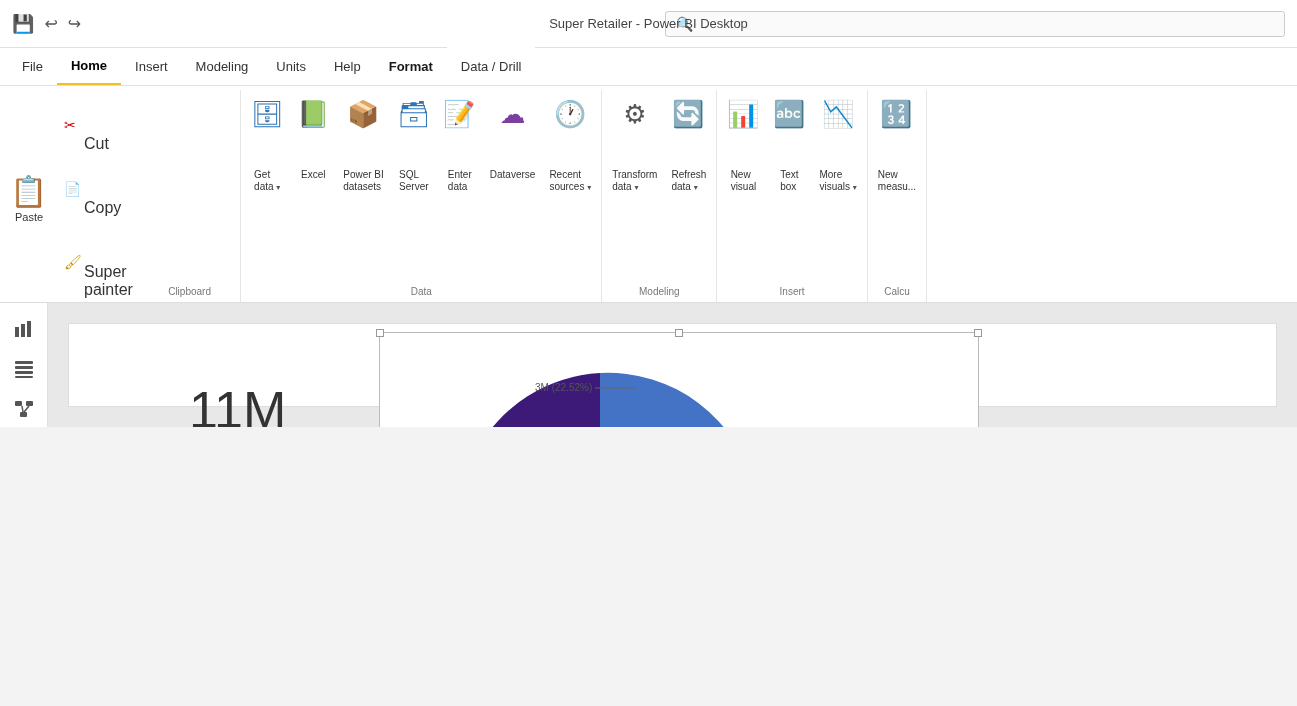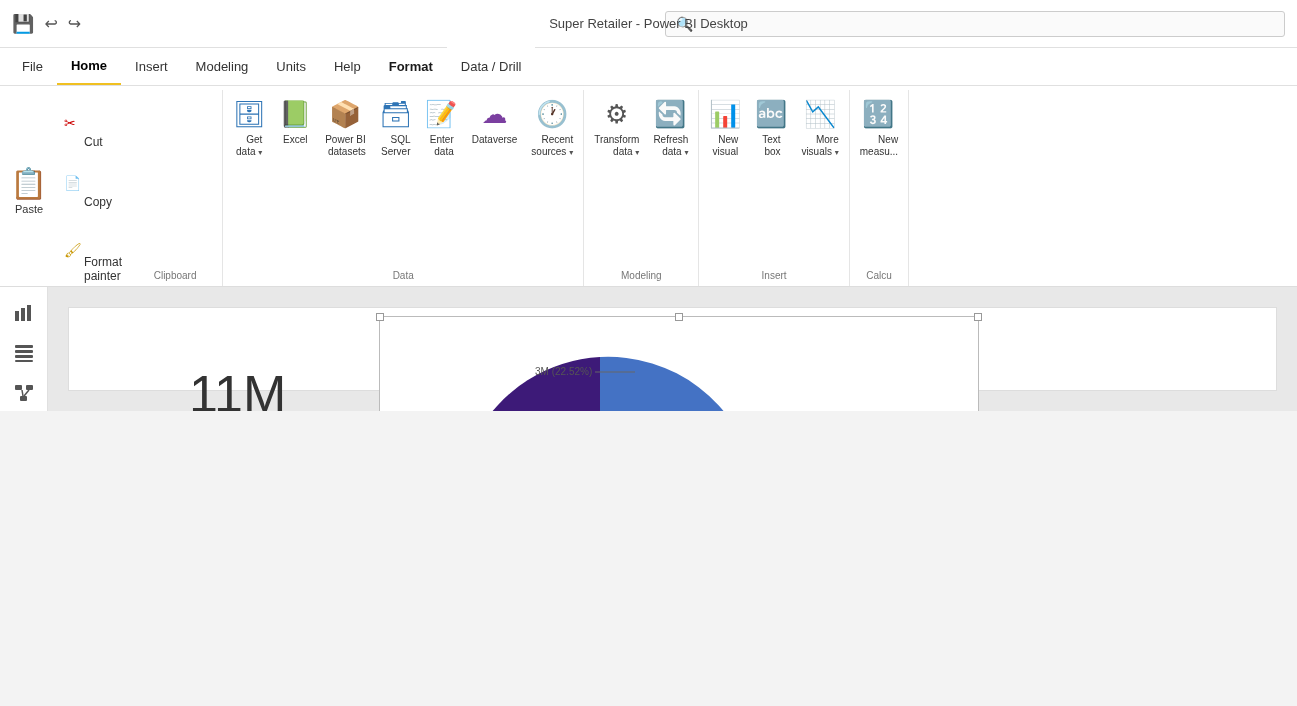--- a/index.html
+++ b/index.html
@@ -82,29 +82,30 @@
       gap: 4px;
     }
     .ribbon-btn .icon-area {
       width: 32px; height: 32px;
       display: flex; align-items: center; justify-content: center;
       font-size: 22px;
     }
     .ribbon-btn .btn-label {
       font-size: 10px;
       color: #333;
-      text-align: right;
+      text-align: left;
       line-height: 1.2;
+      margin-top: 35px;
     }
     .ribbon-btn-small {
       display: flex; flex-direction: row; align-items: center;
       gap: 4px; padding: 3px 6px; cursor: pointer; border-radius: 3px; width: 100%;
     }
     .ribbon-btn-small .icon-small { font-size: 14px; width: 16px; }
-    .ribbon-btn-small .label-small { font-size: 12px; color: #333; margin-top: 38px; }
+    .ribbon-btn-small .label-small { font-size: 16px; color: #333; margin-top: 38px; }
 
     .clipboard-group {
       display: flex; flex-direction: row; align-items: stretch;
       border-right: 1px solid #e5e5e5; padding: 4px 4px 0;
       gap: 4px;
     }
     .paste-btn {
       display: flex; flex-direction: column; align-items: center;
       justify-content: center; padding: 4px 8px; cursor: pointer;
       border-radius: 3px; min-width: 50px; gap: 2px;
@@ -215,21 +216,21 @@
       <div class="ribbon-btn-small">
         <span class="icon-small icon-red">✂</span>
         <span class="label-small">Cut</span>
       </div>
       <div class="ribbon-btn-small">
         <span class="icon-small">📄</span>
         <span class="label-small">Copy</span>
       </div>
       <div class="ribbon-btn-small">
         <span class="icon-small icon-yellow">🖌</span>
-        <span class="label-small">Format painter</span>
+        <span class="label-small">Super painter</span>
       </div>
     </div>
     <div style="font-size:10px;color:#777;padding:3px 0 5px;text-align:center;align-self:flex-end;width:100%;">Clipboard</div>
   </div>
 
   <div class="group-wrapper">
     <div class="group-buttons-row">
       <div class="ribbon-btn">
         <div class="icon-area" style="color:#2e74b5;font-size:26px;">🗄</div>
         <div class="btn-label">Get<br>data <span class="caret">▾</span></div>

